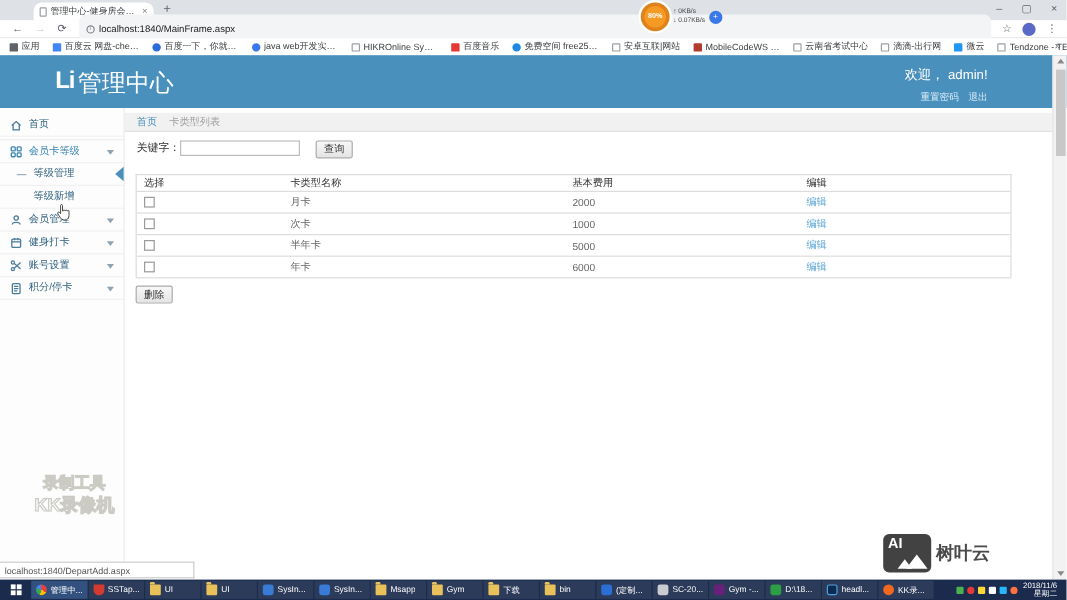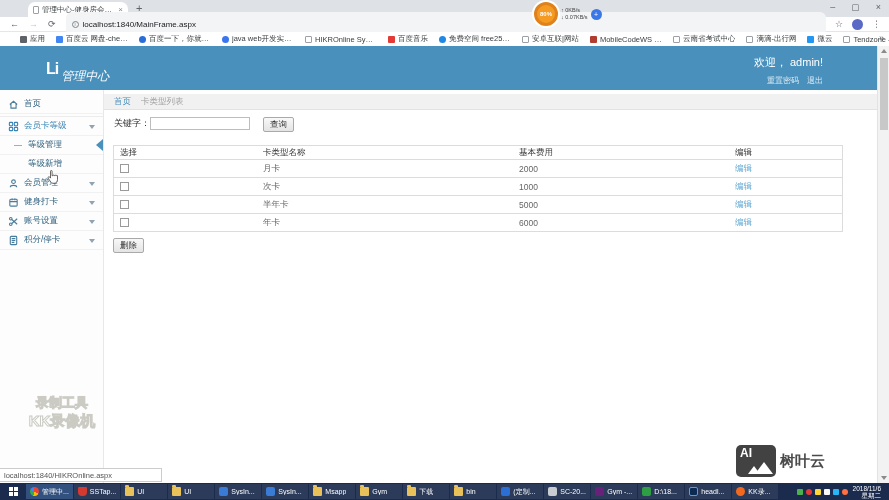--- a/index.html
+++ b/index.html
@@ -31,32 +31,32 @@
              display:flex; align-items:center; gap:4px; padding:12px 6px; }
   .info-ic { width:7px; height:7px; border:1px solid #80868b; border-radius:50%; color:#80868b;
              font-size:5px; display:flex; align-items:center; justify-content:center; flex:none; }
   .url-text { font-size:8px; color:#202124; white-space:nowrap; }
   .addr-right { margin-left:auto; display:flex; align-items:center; gap:9px; padding-right:8px; }
   .star { font-size:9px; color:#5f6368; }
   .avatar { width:11px; height:11px; border-radius:50%; background:#5969c5; }
   .kebab { font-size:9px; color:#5f6368; letter-spacing:0; }
 
   .bookmarks { position:absolute; left:0; top:32px; width:889px; height:14px; background:#fff;
-               display:flex; align-items:center; gap:11px; padding-left:20px; overflow:hidden; }
+               display:flex; align-items:center; gap:11px; padding-left:8px; overflow:hidden; }
   .bm { display:flex; align-items:center; gap:3px; flex:none; }
   .bm-ic { width:7px; height:7px; border-radius:1px; flex:none; }
   .bm-lb { font-size:7.5px; color:#3c4043; white-space:nowrap; max-width:62px; overflow:hidden; text-overflow:ellipsis; }
   .bm-ovf { position:absolute; right:5px; top:1px; font-size:9px; color:#5f6368; }
 
   
   .page { position:absolute; left:0; top:46px; width:889px; height:437px; background:#fff; }
   .hdr { position:absolute; left:0; top:0; width:889px; height:44px; background:#4a90bc; }
   .logo { position:absolute; left:46px; top:6px; display:flex; align-items:center; color:#fff; }
-  .logo-mark { font-size:16px; font-weight:800; letter-spacing:-1px; }
-  .logo-text { font-size:12px; margin-left:3px; margin-top:16px;font-style:italic; }
+  .logo-mark { font-size:20px; font-weight:800; letter-spacing:-1px; }
+  .logo-text { font-size:20px; margin-left:3px; margin-top:4px; }
   .welcome { position:absolute; right:66px; top:9px; text-align:right; color:#fff; }
   .welcome-line { font-size:11px; }
   .hdr-links { margin-top:5px; font-size:8px; color:#d8ebf6; display:flex; gap:8px; justify-content:flex-end; }
 
   .side { position:absolute; left:0; top:44px; width:104px; bottom:0; background:#fdfdfd;
           border-right:1px solid #e8e8e8; padding-top:5px; }
   .srow { position:relative; height:19px; display:flex; align-items:center; gap:5px; padding-left:8px;
           border-bottom:1px solid #f1f1f1; }
   .srow svg { flex:none; }
   .s-lb { font-size:8.5px; color:#2f617f; }
@@ -74,21 +74,21 @@
   .crumb { position:absolute; left:0; right:0; top:4px; height:16px; background:#f1f1f1;
            border-bottom:1px solid #e2e2e2; display:flex; align-items:center; gap:10px; padding-left:10px; }
   .crumb-home { font-size:8.5px; color:#4a90bc; }
   .crumb-cur { font-size:8.5px; color:#a0a0a0; }
   .searchrow { position:absolute; left:10px; top:27px; display:flex; align-items:flex-start; }
   .search-lb { font-size:9px; color:#333; }
   .search-in { width:100px; height:13px; border:1px solid #bdbdbd; background:#fff; font-size:8px; padding:0 3px; }
   .btn { height:15px; font-size:8.5px; color:#333; background:linear-gradient(#f8f8f8,#e4e4e4);
          border:1px solid #a9a9a9; border-radius:2px; padding:0 6px; margin-left:13px; }
   .tbl { position:absolute; left:9px; top:55px; width:730px; border:1px solid #dcdcdc; border-bottom:none; }
-  .trow { display:flex; height:18px; border-bottom:1px solid #dcdcdc; align-items:center;gap:21px; }
+  .trow { display:flex; height:18px; border-bottom:1px solid #dcdcdc; align-items:center; }
   .trow.head { height:14px; }
   .tc { height:100%; display:flex; align-items:center; padding-left:6px; border:none; font-size:8.5px; color:#666; }
   .tc1 { width:122px; } .tc2 { width:235px; } .tc3 { width:195px; } .tc4 { flex:1;text-align:center; }
   .trow.head .tc { color:#333; }
   .cbox { width:9px; height:9px; border:1px solid #9a9a9a; background:#fff; }
   .edit-link { color:#5fa8d3; text-decoration:none; font-size:8.5px; }
   .del-btn { position:absolute; left:9px; top:148px; margin-left:0; }
 
   .rec-mark { position:absolute; left:16px; top:348px; width:92px; text-align:center;
               font-weight:bold; color:#fff; -webkit-text-stroke:1px #c9c9c2; text-shadow:0 0 1px #d5d5cf;
@@ -390,21 +390,21 @@
       <div class="rec2">KK录像机</div>
     </div>
     <div class="brand">
       <span class="ai-box">
         <span class="ai-txt">AI</span>
         <span class="mtn2"></span>
         <span class="mtn"></span>
       </span>
       <span class="brand-name">树叶云</span>
     </div>
-    <div class="statusbar">localhost:1840/HIKROnline.aspx</div>
+    <div class="statusbar">localhost:1840/DepartAdd.aspx</div>
     <div class="scrollbar">
       <span class="sb-up"></span>
       <span class="sb-thumb"></span>
       <span class="sb-dn"></span>
     </div>
   </div>
 
   <div class="taskbar">
     <div class="start">
       <span class="win-logo">

